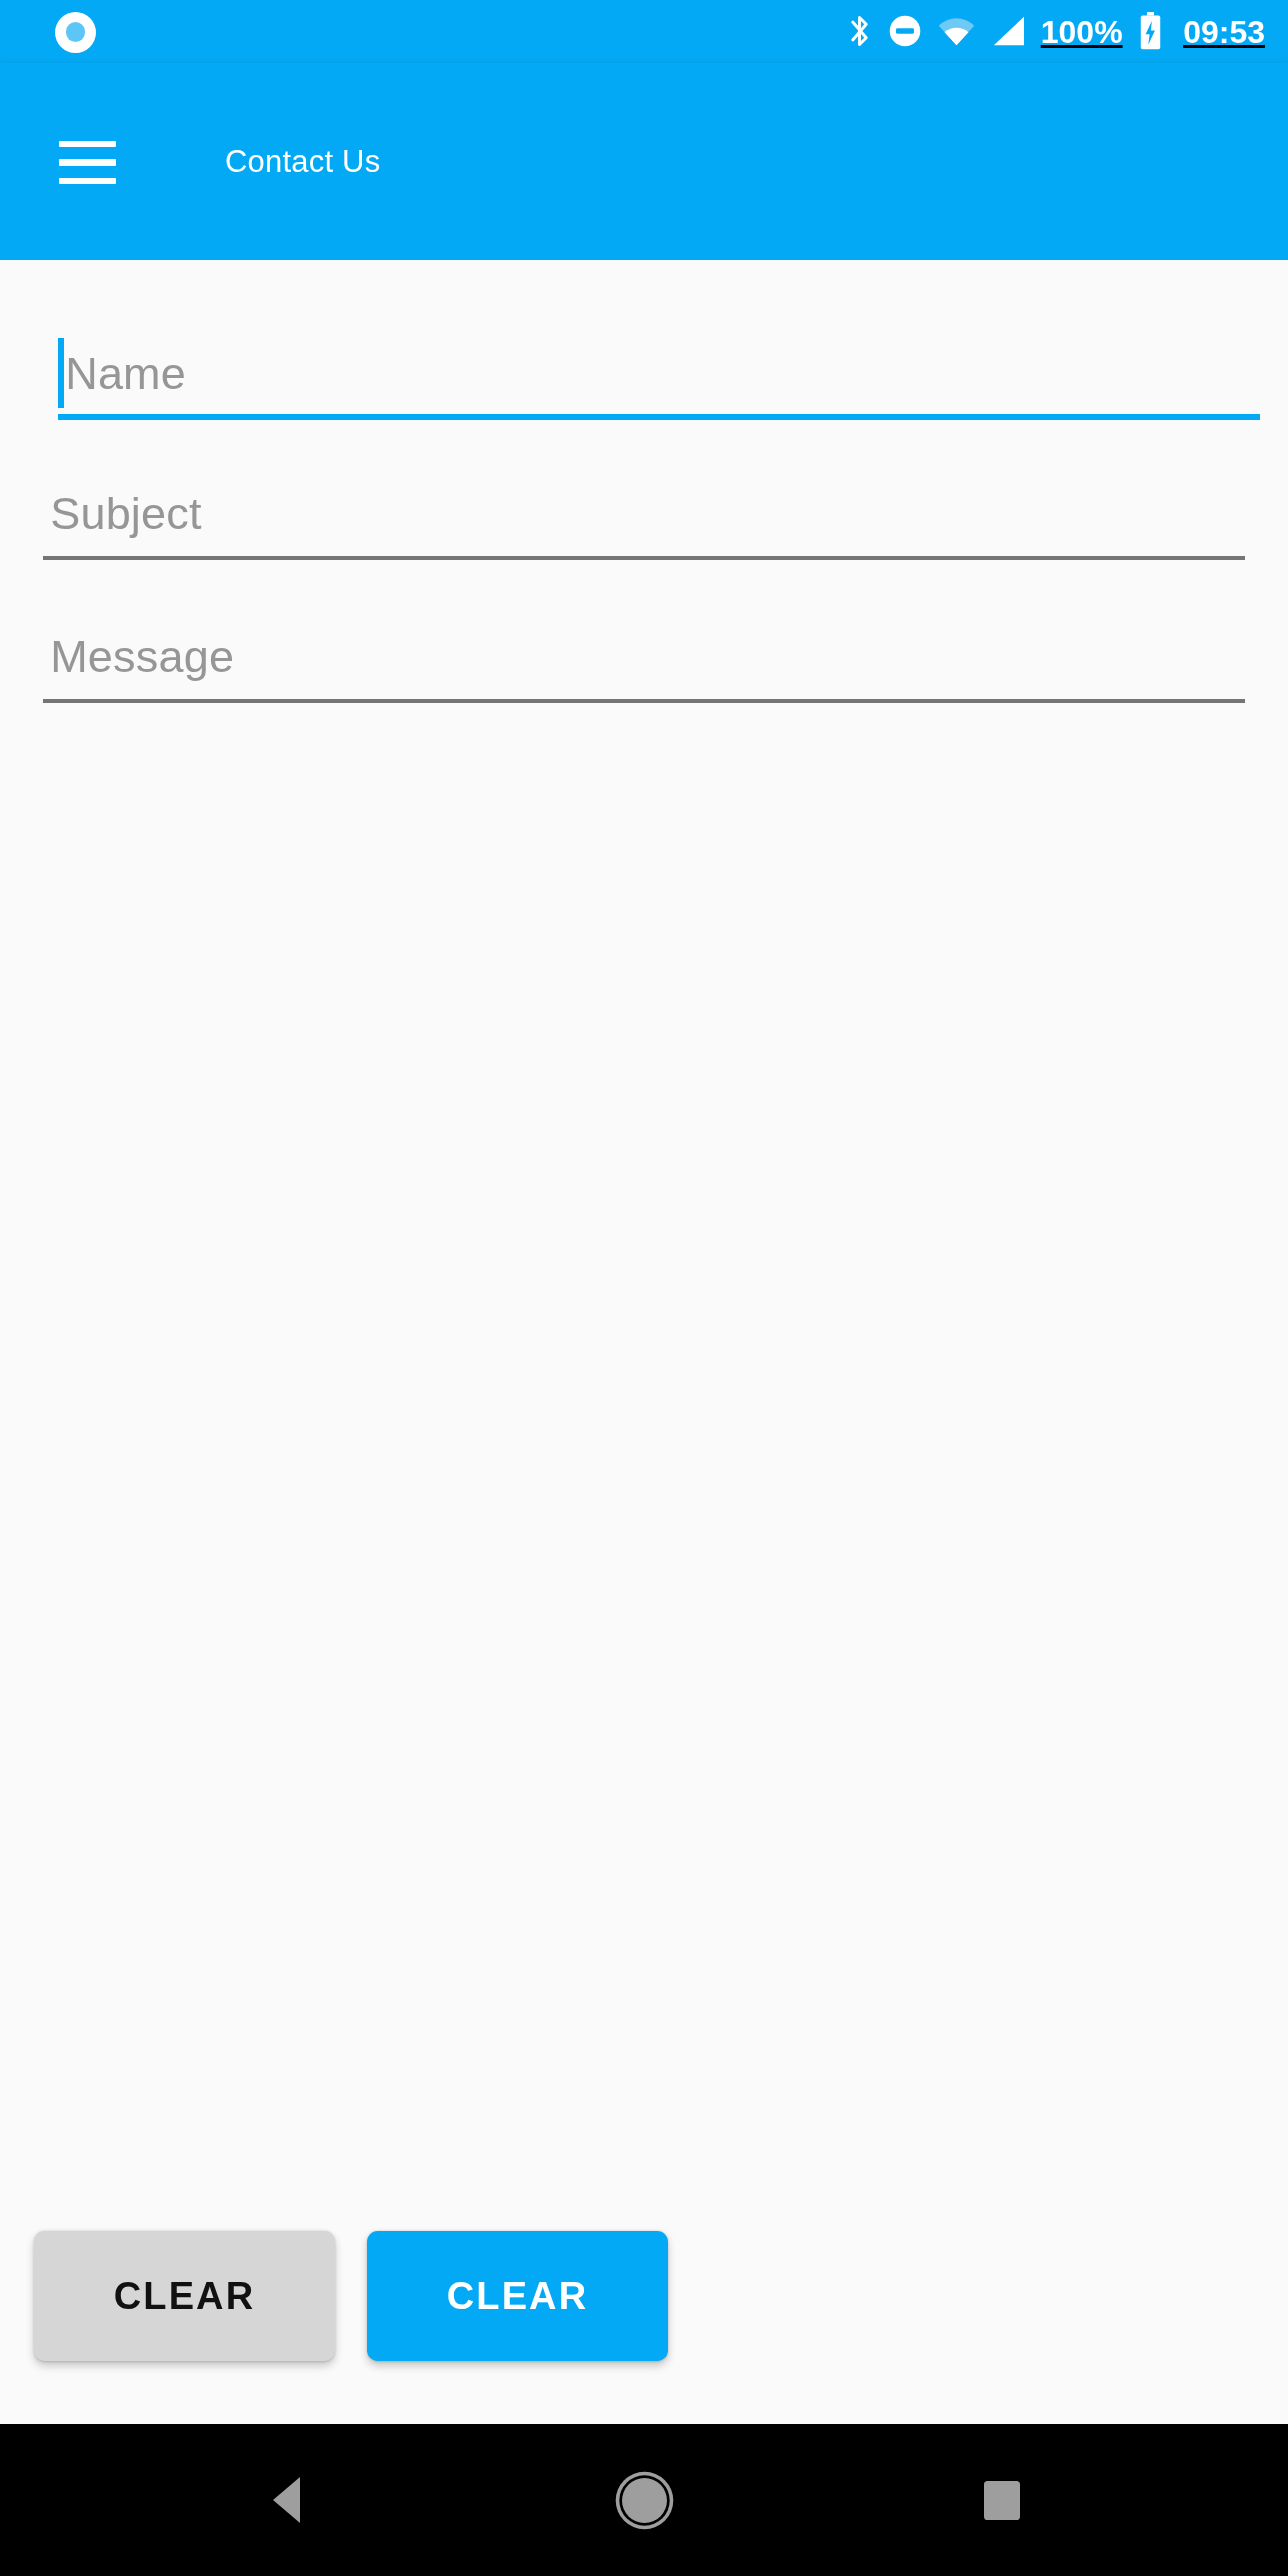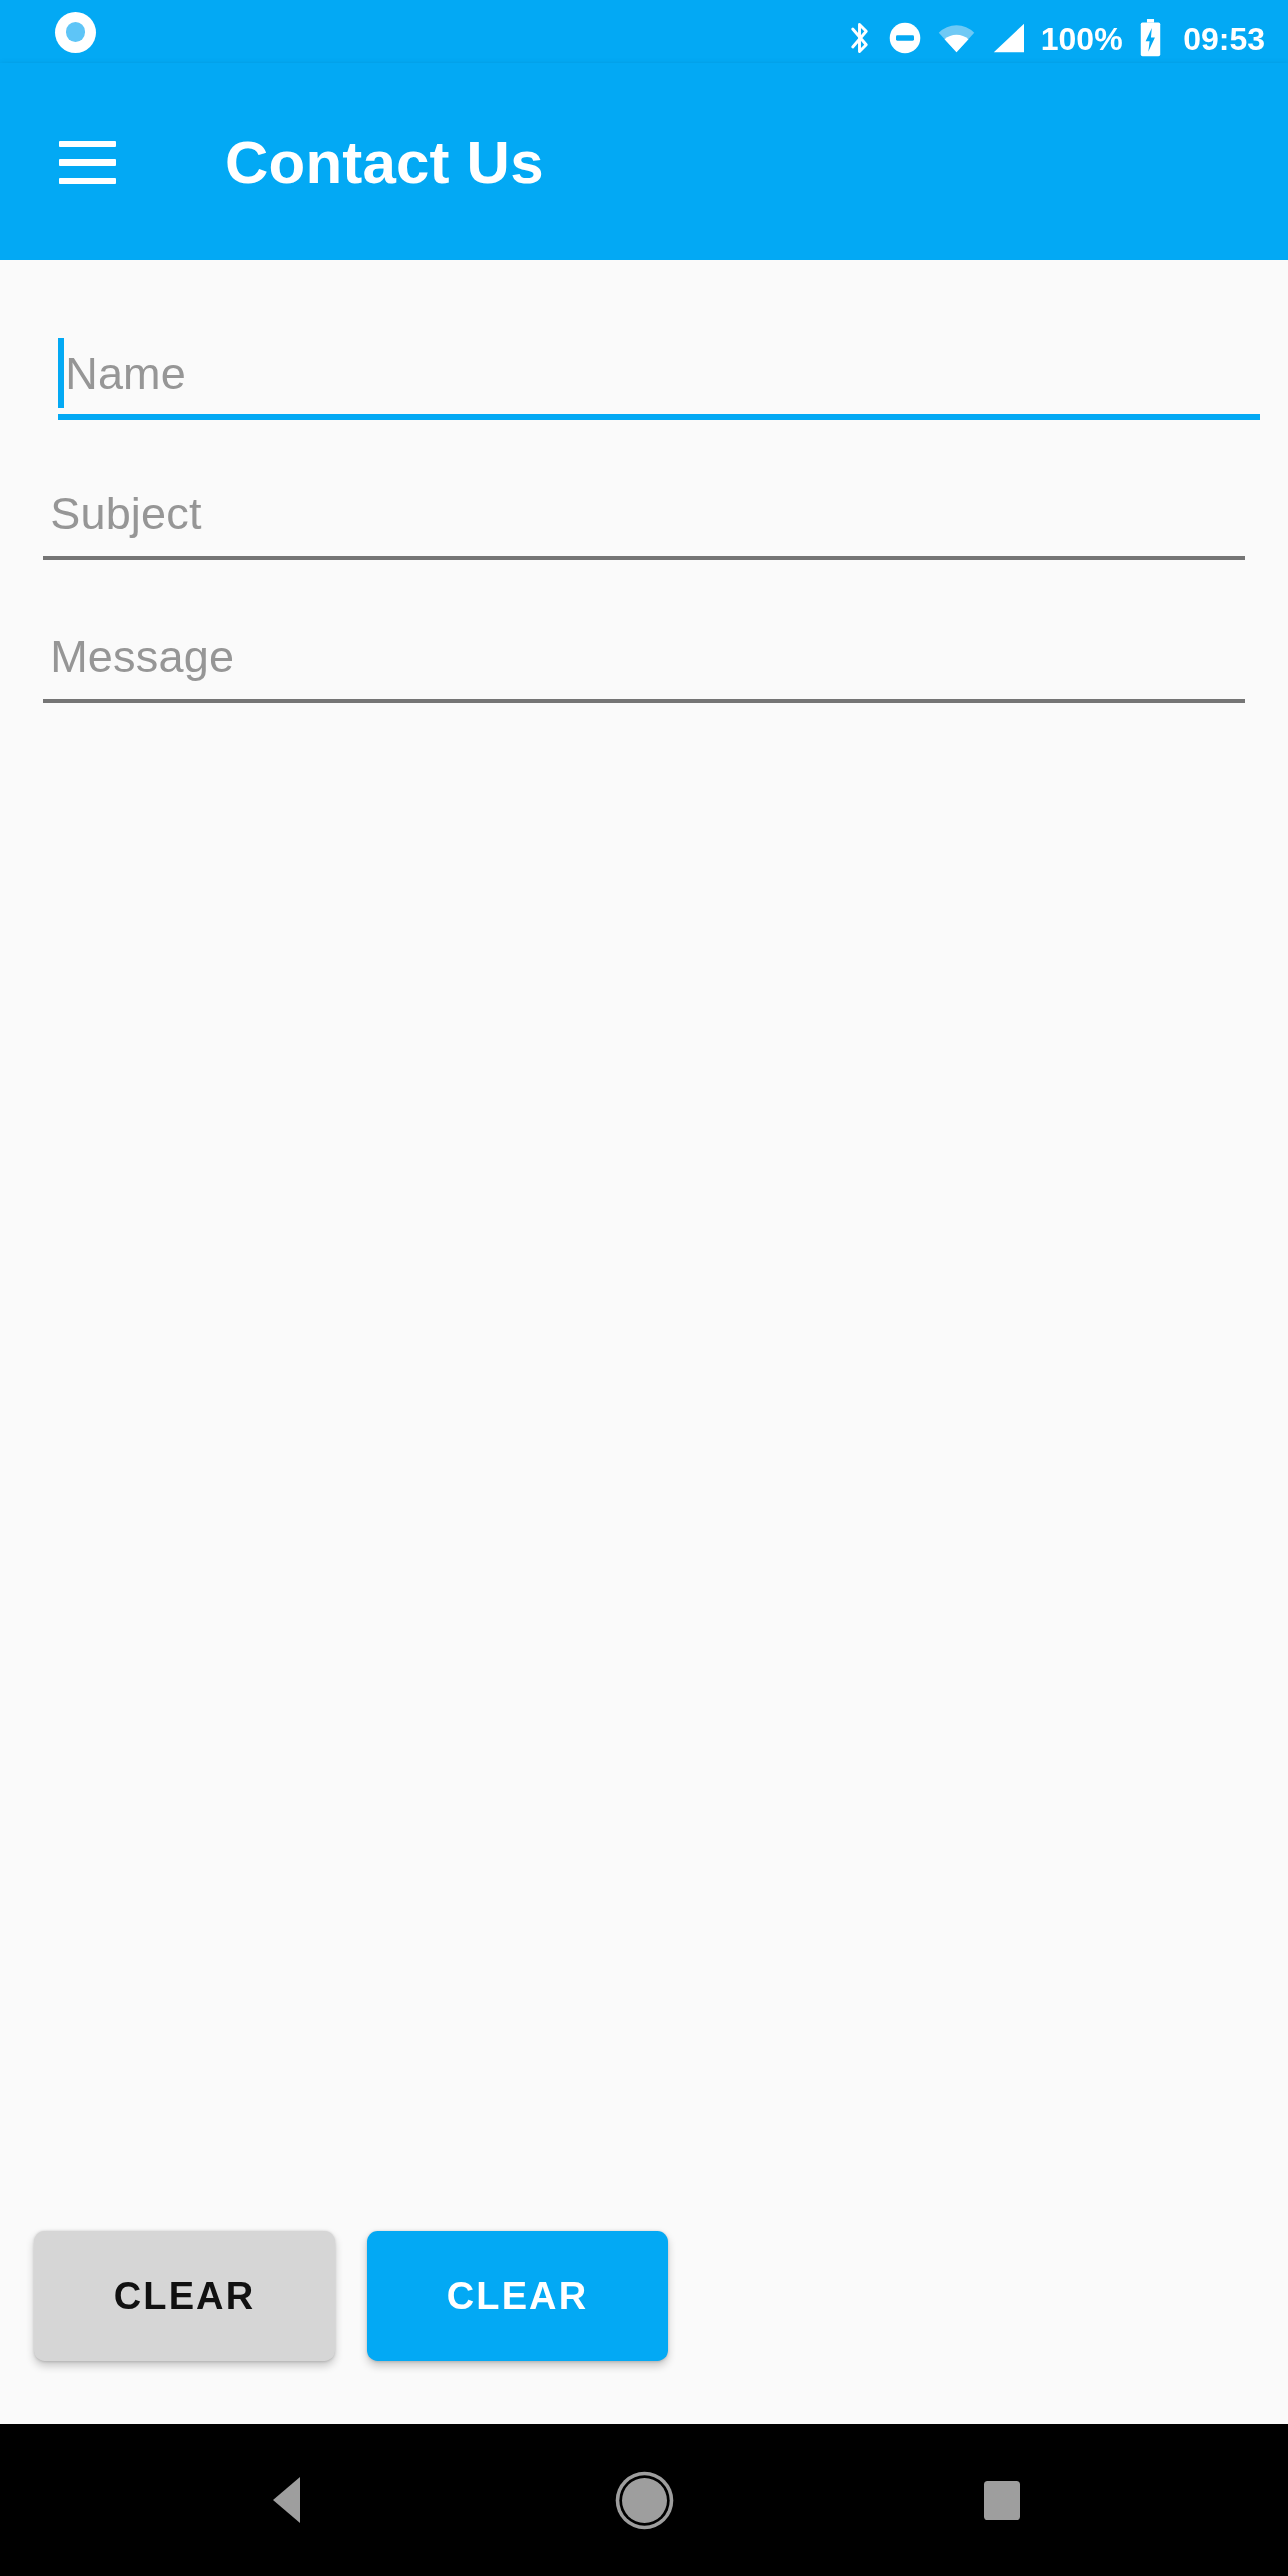--- a/index.html
+++ b/index.html
@@ -19,22 +19,22 @@
   .sb-left{ position:absolute; left:55px; top:11.6px; width:41px; height:41px; }
   .notif-ring{
     position:absolute; left:0; top:0; width:41px; height:41px;
     border-radius:50%; background:#FFFFFF;
   }
   .notif-dot{
     position:absolute; left:10.7px; top:10.7px; width:19.7px; height:19.7px;
     border-radius:50%; background:#5EC5F7;
   }
   .sb-right{
-    position:absolute; right:23px; top:8px; height:63px;
-    display:flex; align-items:center; gap:14.3px;
+    position:absolute; right:23px; top:1px; height:63px;
+    display:flex; align-items:center; gap:14.3px;text-decoration:underline;
   }
   .sb-icon{ display:block; }
   .sb-text{
     color:#FFFFFF; font-size:32px; font-weight:bold;
     letter-spacing:0px; line-height:63px; white-space:nowrap;
   }
   .sb-batt{ margin-left:1.8px; margin-right:1.8px; }
   .sb-clock{ margin-left:5.4px; }
 
   
@@ -45,21 +45,21 @@
   }
   .menu-btn{
     position:absolute; left:52px; top:70px; width:72px; height:59px;
     display:flex; flex-direction:column; justify-content:center; gap:12.5px;
     padding:0 7.2px;
   }
   .menu-bar{ width:57px; height:6.3px; background:#FFFFFF; border-radius:0.9px; }
   .appbar-title{
     position:absolute; left:225px; top:0; height:198px;
     display:flex; align-items:center;
-    color:#FFFFFF; font-size:60px; font-weight:bold; letter-spacing:0.2px;
+    color:#FFFFFF; font-size:31px; font-weight:normal; letter-spacing:0.2px;
   }
 
   
   .content{
     position:absolute; top:260px; left:0; width:1288px; height:2164px;
     background:#FAFAFA;
   }
   .field{
     position:absolute; left:43px; width:1202px; height:86px;
   }

